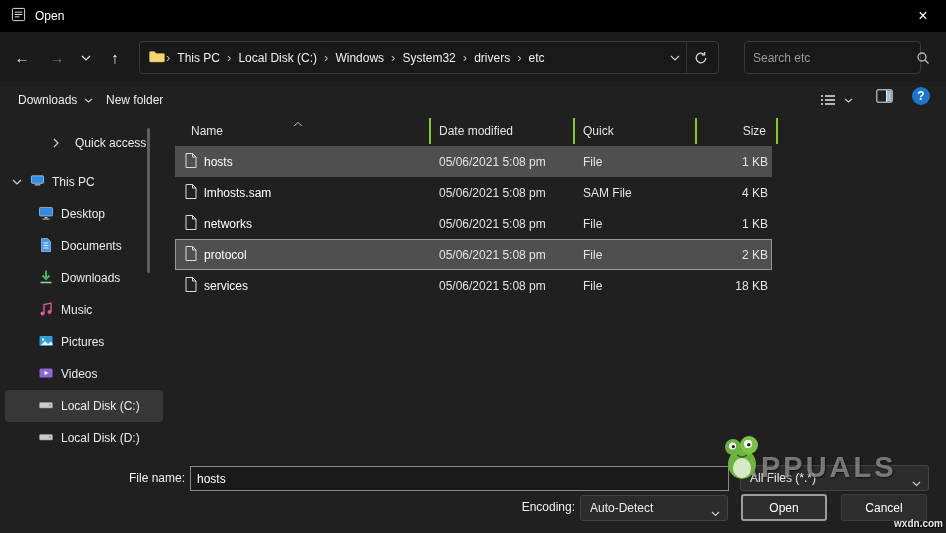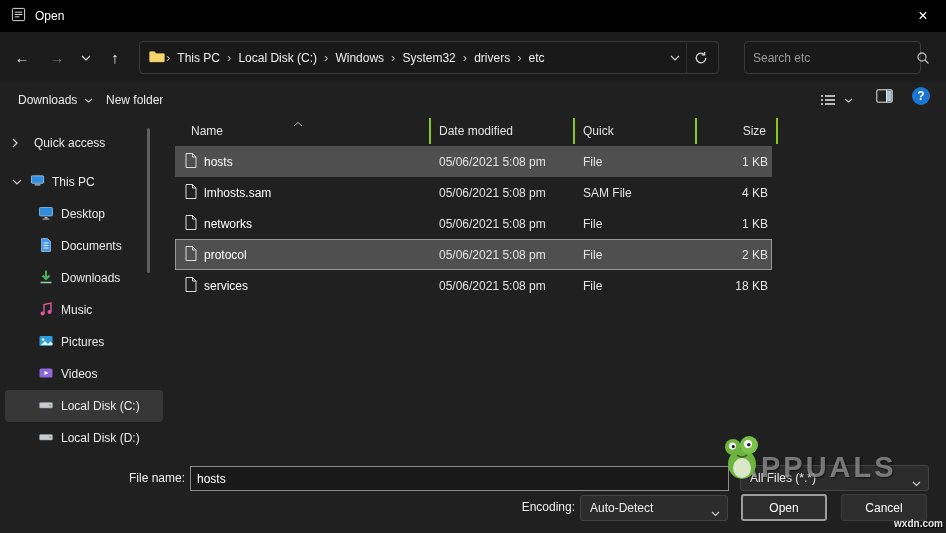--- a/index.html
+++ b/index.html
@@ -38,21 +38,21 @@
   .cmd-organize { left:8px; }
   .cmd-newfolder { left:96px; }
   .views-btn { position:absolute; left:820px; top:6px; height:24px; display:flex; align-items:center; gap:8px; }
   .pane-btn  { position:absolute; left:876px; top:7px; }
   .help-btn  { position:absolute; left:912px; top:5px; width:18px; height:18px; border-radius:50%; background:#1a76d2; color:#fff; font-size:12px; font-weight:bold; display:flex; align-items:center; justify-content:center; }
 
   
   .sidebar { position:absolute; left:0; top:118px; width:168px; height:337px; padding-top:9px; }
   .side-item { position:relative; height:32px; display:flex; align-items:center; gap:7px; color:#eaeaea; }
   .side-item .expander { position:absolute; left:12px; top:0; height:32px; display:flex; align-items:center; }
-  .si-qa { padding-left:34px; }
+  .si-qa { padding-left:34px;margin-left:41px; }
   .si-gap { height:7px; }
   .si-pc { padding-left:30px; }
   .si-child { padding-left:38px; }
   .si-child.selected { background:#373737; border-radius:4px; margin:0 5px; padding-left:33px; }
   .side-scrollbar { position:absolute; left:147px; top:10px; width:3px; height:145px; background:#5f5f5f; border-radius:2px; }
 
   
   .filelist { position:absolute; left:175px; top:118px; right:0; height:337px; }
   .lheader { display:grid; grid-template-columns:256px 144px 122px 81px; height:26px; align-items:center; color:#e3e3e3; }
   .hc { position:relative; height:26px; display:flex; align-items:center; border-right:2px solid #84cc16; padding-left:8px; }

